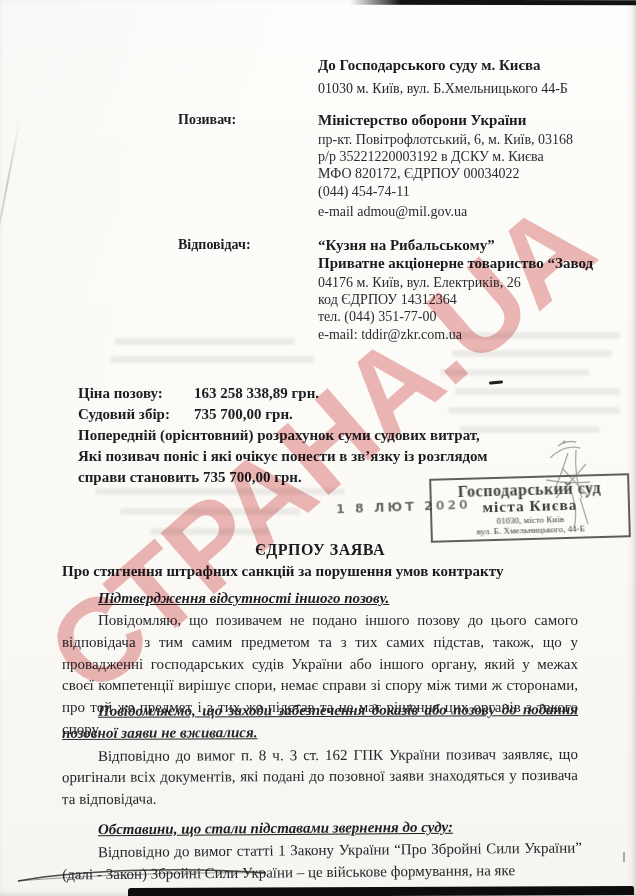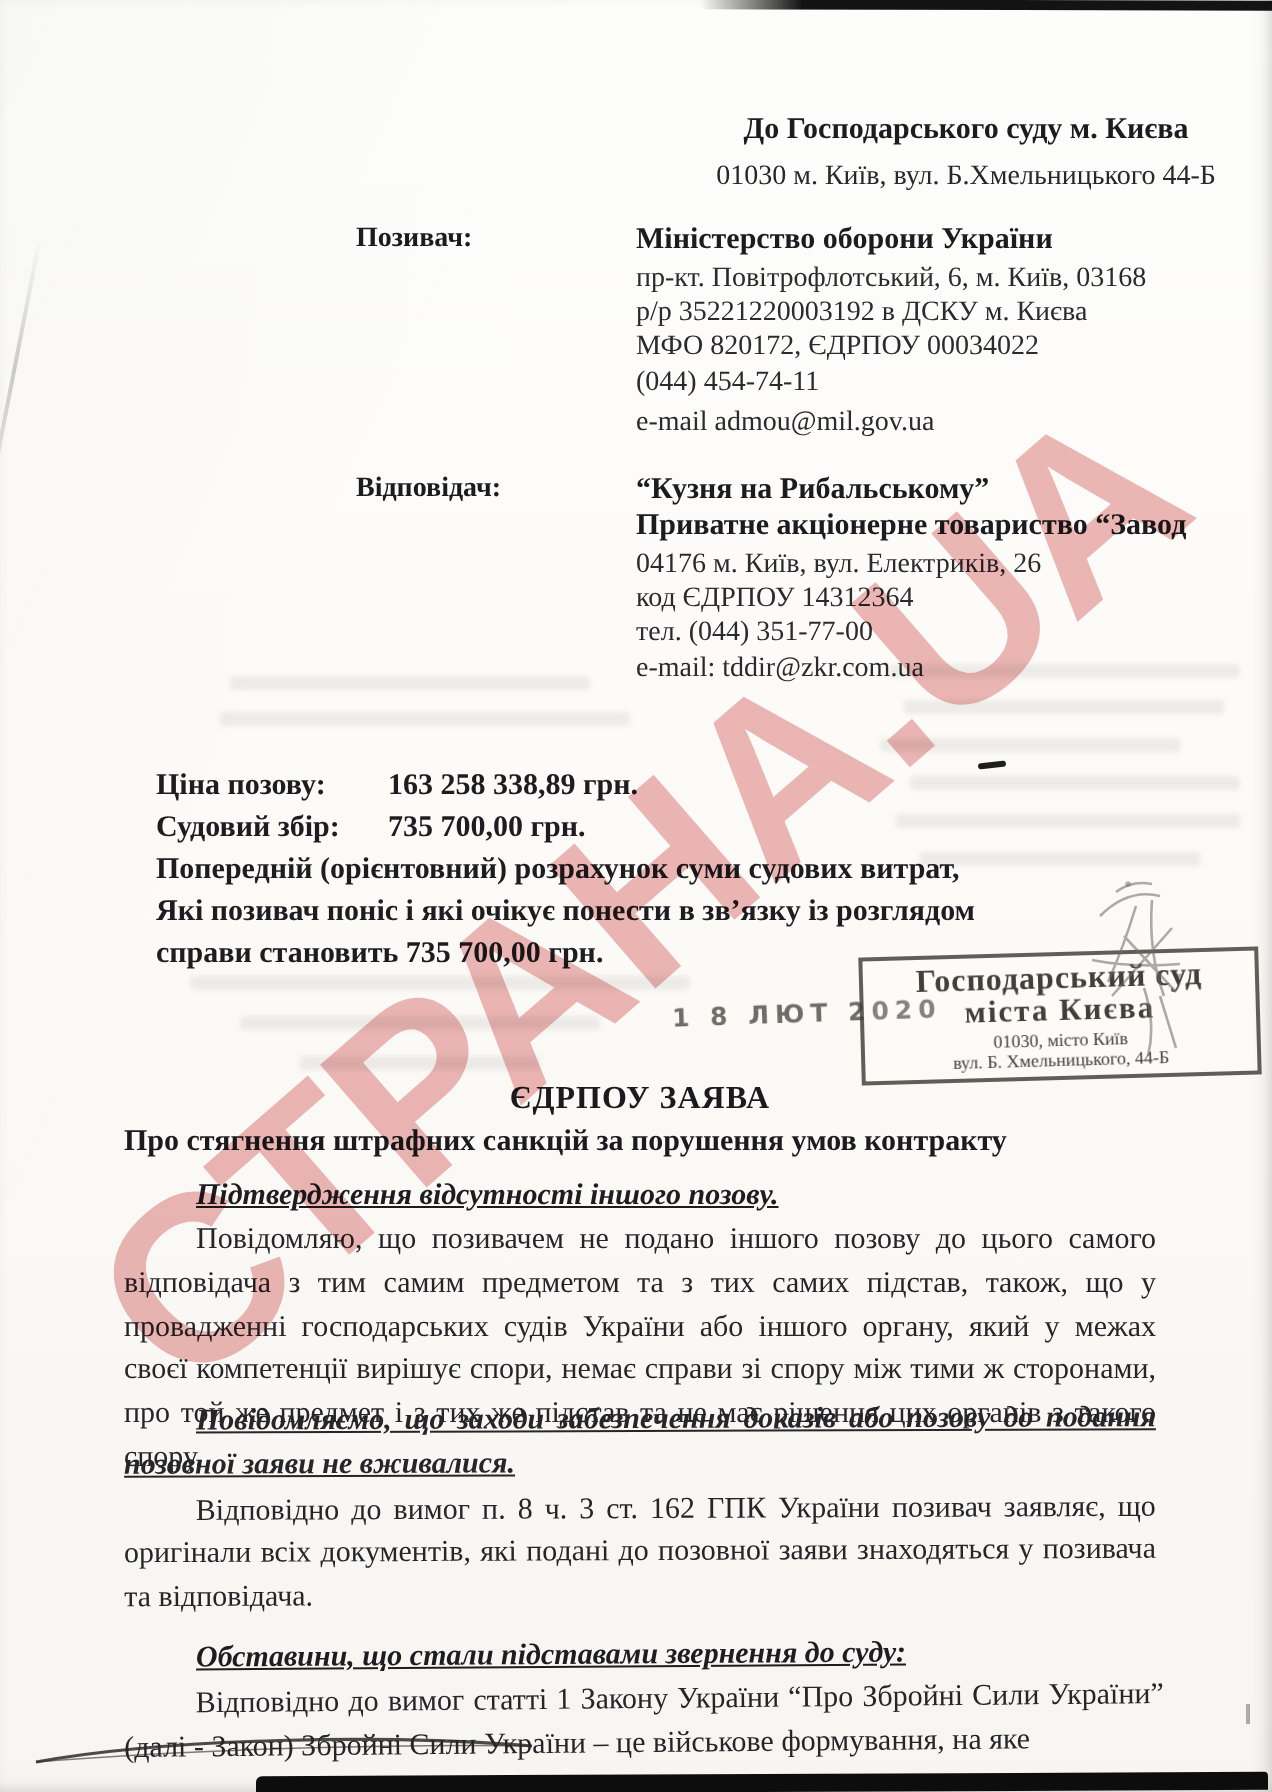--- a/index.html
+++ b/index.html
@@ -88,21 +88,21 @@
   <div class="ghost" style="left:445px;top:332px;width:175px;"></div>
   <div class="ghost" style="left:452px;top:350px;width:160px;"></div>
   <div class="ghost" style="left:440px;top:369px;width:150px;"></div>
   <div class="ghost" style="left:455px;top:388px;width:165px;"></div>
   <div class="ghost" style="left:448px;top:407px;width:172px;"></div>
   <div class="ghost" style="left:460px;top:426px;width:140px;"></div>
   <div class="ghost" style="left:95px;top:488px;width:250px;"></div>
   <div class="ghost" style="left:120px;top:508px;width:180px;"></div>
   <div class="ghost" style="left:150px;top:528px;width:120px;"></div>
 
-  <div class="abs" style="left:333px;top:57px;width:300px;text-align:center;">
+  <div class="abs" style="left:318px;top:57px;width:300px;">
     <div class="head-line1">До Господарського суду м. Києва</div>
     <div class="head-line2">01030 м. Київ, вул. Б.Хмельницького 44-Б</div>
   </div>
 
   <div class="abs party-label" style="left:178px;top:112px;">Позивач:</div>
   <div class="abs" style="left:318px;top:111px;width:312px;">
     <div class="party-name">Міністерство оборони України</div>
     <div class="party-lines">
       <div>пр-кт. Повітрофлотський, 6, м. Київ, 03168</div>
       <div>р/р 35221220003192 в ДСКУ м. Києва</div>

